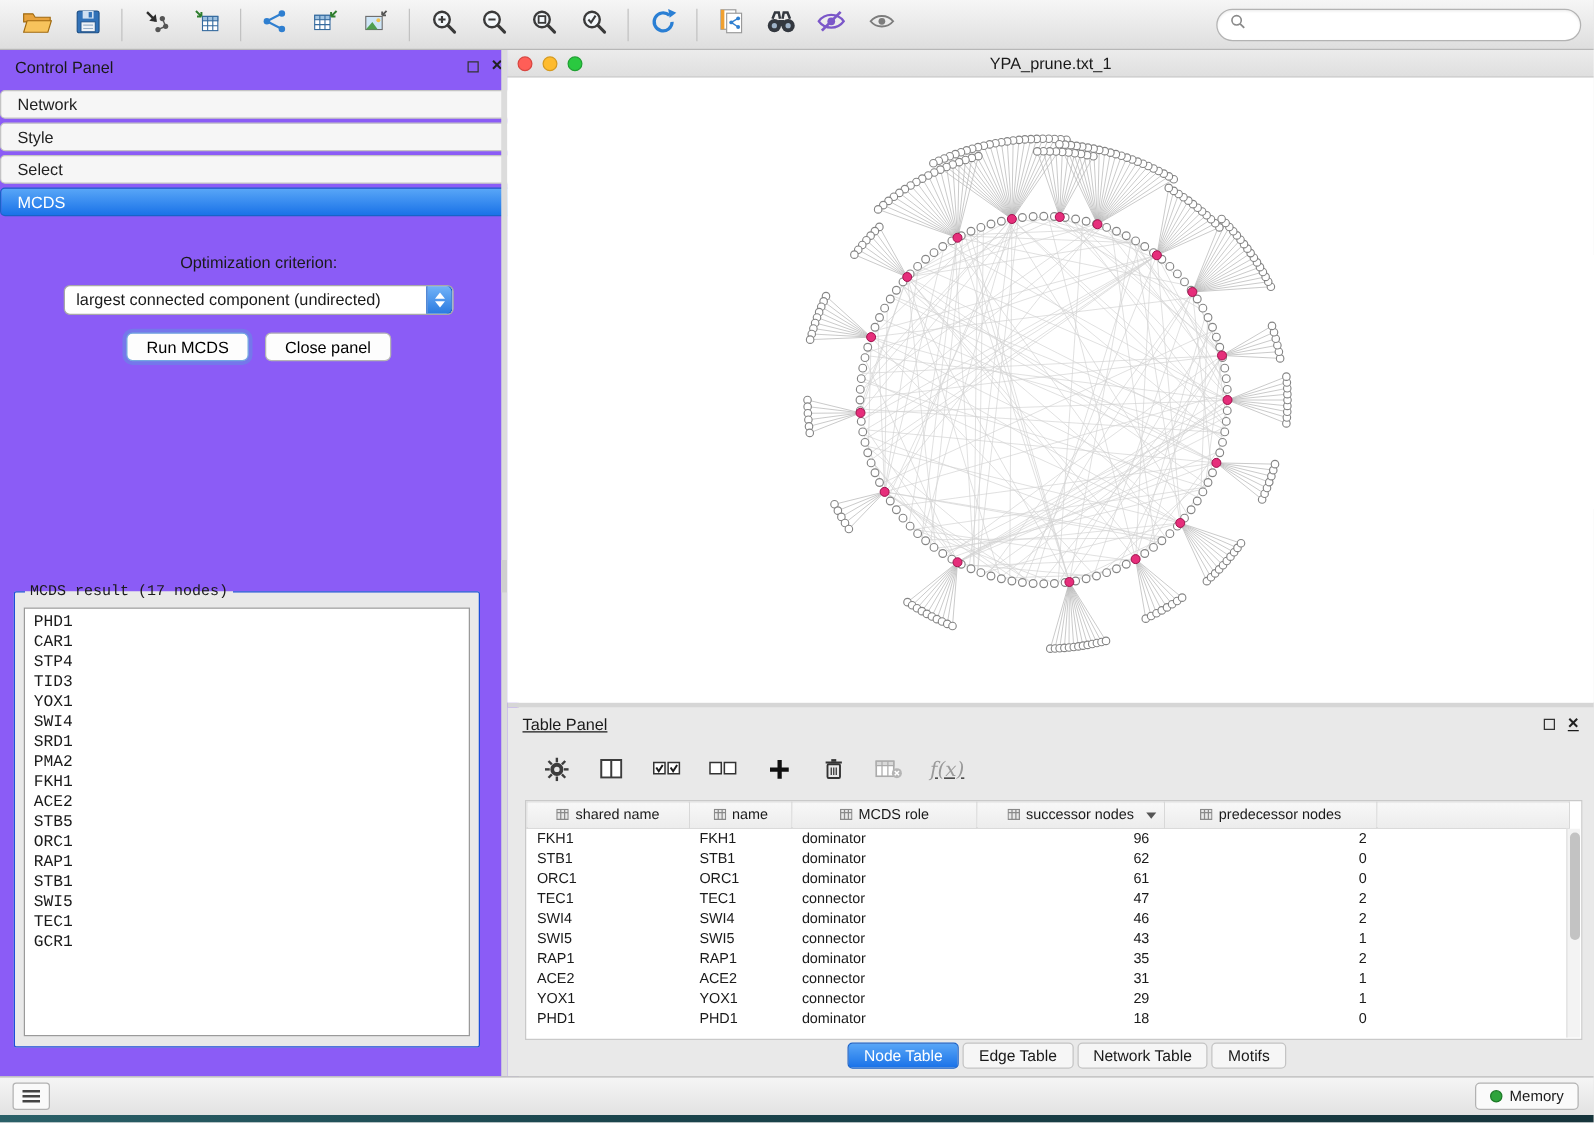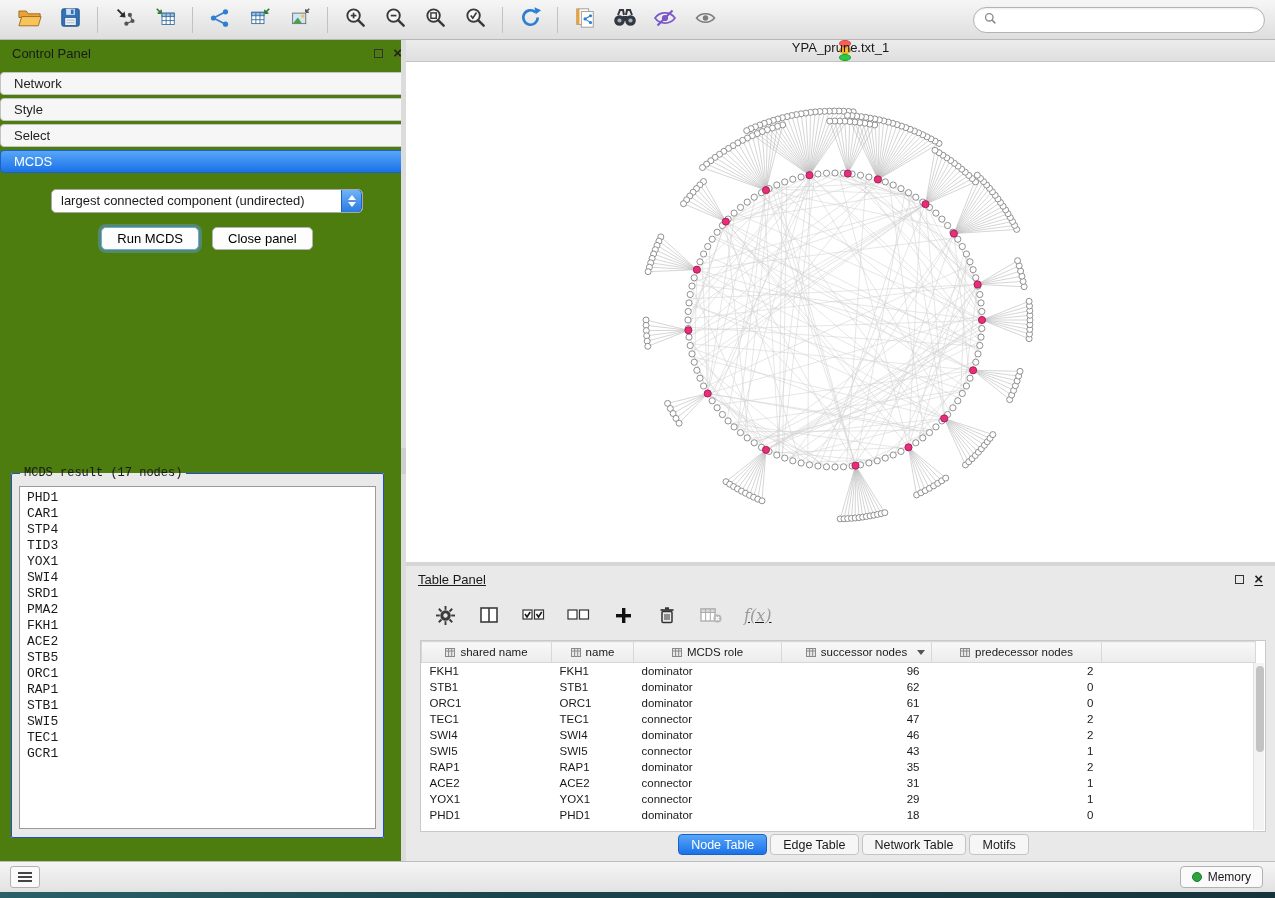--- a/index.html
+++ b/index.html
@@ -11,21 +11,21 @@
   #main-toolbar { left:0; top:0; width:1275px; height:40px;
     background:linear-gradient(#f6f6f6,#dedede); border-bottom:1px solid #b7b7b7;
     display:flex; align-items:center; padding:0 10px; }
   .tb-btn { width:40px; height:34px; display:flex; align-items:center; justify-content:center; border-radius:4px; }
   .tb-sep { width:1px; height:26px; background:#c2c2c2; margin:0 7px; }
   #toolbar-search { margin-left:auto; width:292px; height:26px; background:#fff;
     border:1px solid #b3b3b3; border-radius:13px; display:flex; align-items:center; padding:0 10px; box-shadow:inset 0 1px 2px rgba(0,0,0,.08); }
   #toolbar-search input { border:none; outline:none; flex:1; font-size:12px; margin-left:6px; background:transparent; font-family:"Liberation Sans",sans-serif; }
 
   
-  #control-panel { left:0; top:40px; width:415px; height:821px; background:#4d7c0f; border-right:1px solid #bdbdbd; }
+  #control-panel { left:0; top:40px; width:415px; height:821px; background:#8b5cf6; border-right:1px solid #bdbdbd; }
   .panel-header { height:26px; display:flex; align-items:center; padding:0 12px; font-size:13px; }
   .win-mini-btns { margin-left:auto; display:flex; gap:10px; align-items:center; }
   .float-box { width:9px; height:9px; border:1.5px solid #333; }
   .close-x { font-size:15px; font-weight:bold; color:#222; line-height:10px; }
   .cp-tabs { display:flex; justify-content:center; gap:3px; padding:6px 0 5px;flex-direction:column; }
   .cp-tab { font-size:13px; padding:3px 13px; background:#f6f6f6; border:1px solid #c4c4c4; border-radius:4px; color:#222; }
   .cp-tab.active { background:linear-gradient(#58a6f7,#1a72e8); border-color:#1a62c8; color:#fff; }
   #optimization-label { text-align:center; font-size:13px; margin-top:24px; }
   #criterion-select { position:relative; margin:11px auto 0; width:312px; height:24px; background:#fff;
     border:1px solid #a8a8a8; border-radius:5px; font-size:13px; line-height:22px; padding:0 28px 0 9px;
@@ -45,21 +45,21 @@
     border:1px solid #9a9a9a; padding:3px 7px; font-size:13px; line-height:16px; overflow:hidden; }
 
   
   #v-splitter { left:401px; top:40px; width:5px; height:821px; background:#dcdcdc; }
   #v-splitter .grip { position:absolute; top:408px; left:0; width:5px; height:26px; background:#cfcfcf; }
   #h-splitter { left:406px; top:562px; width:869px; height:4px; background:#d6d6d6; }
 
   
   #network-window { left:406px; top:40px; width:869px; height:522px; background:#fff; }
   #network-titlebar { height:22px; background:linear-gradient(#ececec,#dfdfdf); border-bottom:1px solid #c4c4c4;
-    display:flex; align-items:center; position:relative;flex-direction:column; }
+    display:flex; align-items:center; position:relative; }
   .traffic { width:12px; height:12px; border-radius:50%; margin-left:8px; }
   #network-title { position:absolute; left:0; right:0; text-align:center; font-size:13px; }
   #network-canvas { width:869px; height:500px; background:#fff; }
 
   
   #table-panel { left:406px; top:566px; width:869px; height:295px; background:#e9e9e9;text-decoration:underline; }
   #tp-toolbar { height:46px; display:flex; align-items:center; gap:22px; padding-left:28px; }
   .tp-ico { display:flex; align-items:center; justify-content:center; min-width:22px; height:28px; }
   .fx-label { font-family:"DejaVu Serif", serif; font-style:italic; font-size:16px; color:#9a9a9a; }
   #node-table-wrap { position:absolute; left:14px; top:74px; width:846px; height:192px; background:#fff;
@@ -249,20 +249,21 @@
       <span class="float-box"></span>
       <span class="close-x">×</span>
     </span>
   </div>
   <div class="cp-tabs">
       <div class="cp-tab">Network</div>
       <div class="cp-tab">Style</div>
       <div class="cp-tab">Select</div>
       <div class="cp-tab active">MCDS</div>
     </div>
+  <div id="optimization-label">Optimization criterion:</div>
   <div id="criterion-select">
     <span>largest connected component (undirected)</span>
     <span id="criterion-stepper">
         <span class="tri-up"></span>
         <span class="tri-dn"></span>
       </span>
   </div>
   <div class="cp-buttons">
     <button class="btn focused">Run MCDS</button>
     <button class="btn">Close panel</button>

